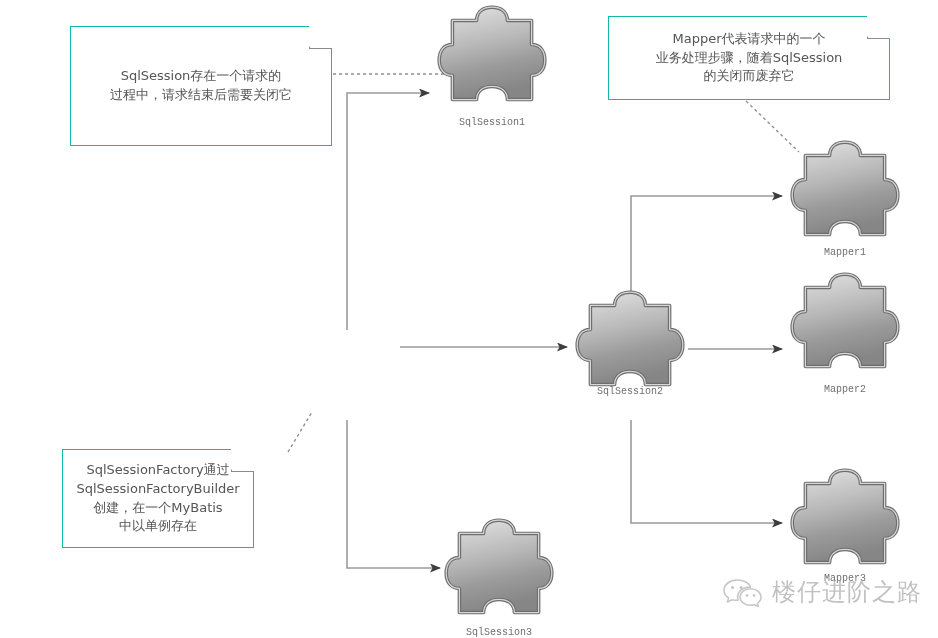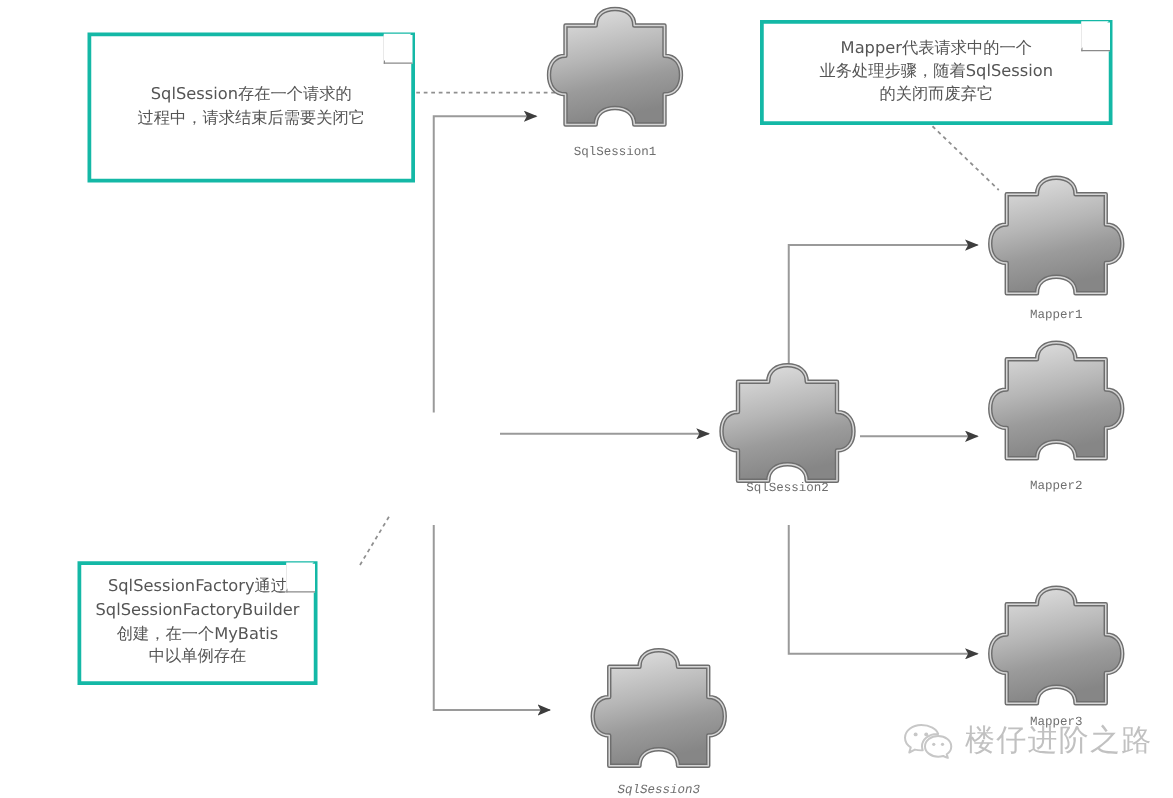--- a/index.html
+++ b/index.html
@@ -32,21 +32,21 @@
     font-family: "Liberation Mono", "DejaVu Sans Mono", monospace;
     font-size: 10px;
     color: #6f6f6f;
     white-space: nowrap;
     letter-spacing: 0px;
   }
   .note {
     position: absolute;
     box-sizing: border-box;
     background: #ffffff;
-    border: 3px solid #14b8a6;
+    border: 1px solid #14b8a6;
     display: flex;
     align-items: center;
     justify-content: center;
   }
   .note-text {
     font-family: "DejaVu Sans", "Liberation Sans", sans-serif;
     font-size: 13px;
     line-height: 1.45;
     color: #555555;
     text-align: center;
@@ -174,21 +174,21 @@
                C64,78 58,74 50,74 C42,74 36,78 36,86 L14,86 L14,64
                C6,64 2,58 2,50 C2,42 6,36 14,36 Z" fill="url(#pieceGrad)" stroke="#6e6e6e" stroke-width="3.2" stroke-linejoin="round"></path>
       <path d="M14,14 L36,14 C36,6 42,2 50,2 C58,2 64,6 64,14 L86,14 L86,36
                C94,36 98,42 98,50 C98,58 94,64 86,64 L86,86 L64,86
                C64,78 58,74 50,74 C42,74 36,78 36,86 L14,86 L14,64
                C6,64 2,58 2,50 C2,42 6,36 14,36 Z" fill="none" stroke="#d6d6d6" stroke-width="1.1" stroke-linejoin="round"></path>
     </svg>
     <div class="node-label" style="top:96px;">SqlSession2</div>
   </div>
 
-  <div class="node" style="left:472px; top:518px; width:110px; height:110px;font-style:italic;">
+  <div class="node" style="left:444px; top:518px; width:110px; height:110px;">
     <svg viewBox="0 0 100 100" width="110" height="110">
       <path d="M14,14 L36,14 C36,6 42,2 50,2 C58,2 64,6 64,14 L86,14 L86,36
                C94,36 98,42 98,50 C98,58 94,64 86,64 L86,86 L64,86
                C64,78 58,74 50,74 C42,74 36,78 36,86 L14,86 L14,64
                C6,64 2,58 2,50 C2,42 6,36 14,36 Z" fill="url(#pieceGrad)" stroke="#6e6e6e" stroke-width="3.2" stroke-linejoin="round"></path>
       <path d="M14,14 L36,14 C36,6 42,2 50,2 C58,2 64,6 64,14 L86,14 L86,36
                C94,36 98,42 98,50 C98,58 94,64 86,64 L86,86 L64,86
                C64,78 58,74 50,74 C42,74 36,78 36,86 L14,86 L14,64
                C6,64 2,58 2,50 C2,42 6,36 14,36 Z" fill="none" stroke="#d6d6d6" stroke-width="1.1" stroke-linejoin="round"></path>
     </svg>

